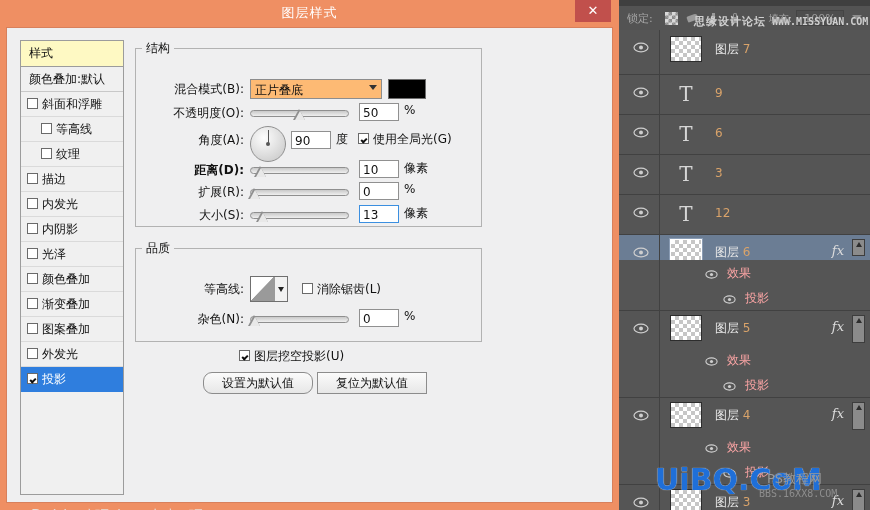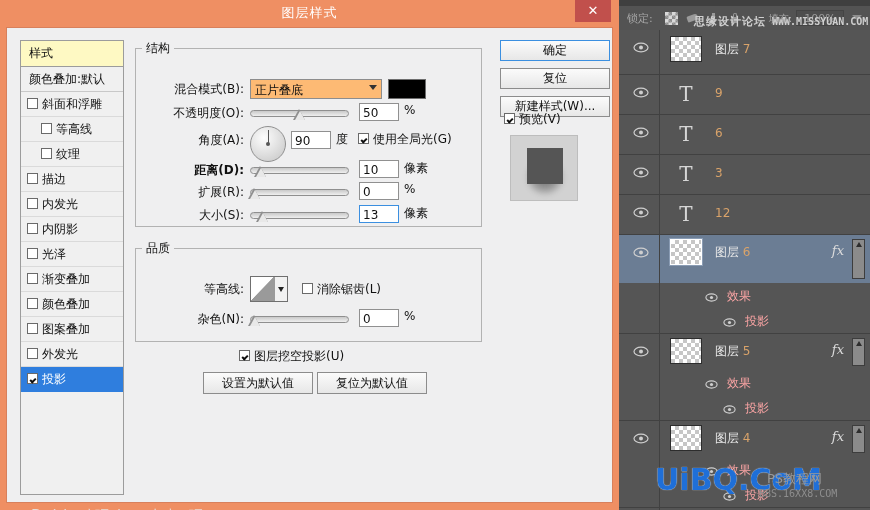--- a/index.html
+++ b/index.html
@@ -159,24 +159,24 @@
         <div class="style-row">
           <span class="cb"></span><span>内发光</span>
         </div>
         <div class="style-row">
           <span class="cb"></span><span>内阴影</span>
         </div>
         <div class="style-row">
           <span class="cb"></span><span>光泽</span>
         </div>
         <div class="style-row">
+          <span class="cb"></span><span>颜色叠加</span>
+        </div>
+        <div class="style-row">
           <span class="cb"></span><span>渐变叠加</span>
-        </div>
-        <div class="style-row">
-          <span class="cb"></span><span>颜色叠加</span>
         </div>
         <div class="style-row">
           <span class="cb"></span><span>图案叠加</span>
         </div>
         <div class="style-row">
           <span class="cb"></span><span>外发光</span>
         </div>
         <div class="style-row selected">
           <span class="cb checked"></span><span>投影</span>
         </div>
@@ -256,38 +256,24 @@
             <div class="thumb" style="left:-2px;"></div>
           </div>
           <div class="txtbox" style="left:223px;top:52px;width:40px;">0</div>
           <div class="unit" style="left:268px;top:52px;">%</div>
         </fieldset>
 
         <div class="chk-inline" style="left:104px;top:308px;">
           <span class="cb checked"></span><span>图层挖空投影(U)</span>
         </div>
 
-        <div class="btn" style="left:68px;top:332px;width:110px;height:22px;line-height:20px;">设置为默认值</div>
+        <div class="btn" style="left:68px;top:332px;width:110px;height:22px;line-height:20px;border-radius:9px;">设置为默认值</div>
         <div class="btn" style="left:182px;top:332px;width:110px;height:22px;line-height:20px;">复位为默认值</div>
       </div>
 
-      <div class="right-pane">
-        <div class="btn primary" style="left:4px;top:0;width:110px;height:21px;line-height:19px;">确定</div>
-        <div class="btn" style="left:4px;top:28px;width:110px;height:21px;line-height:19px;">复位</div>
-        <div class="btn" style="left:4px;top:56px;width:110px;height:21px;line-height:19px;">新建样式(W)...</div>
-
-        <div class="prev-wrap">
-          <span class="cb checked"></span><span>预览(V)</span>
-        </div>
-
-        <div class="thumb-box">
-          <div class="thumb-shadow"></div>
-          <div class="thumb-sq"></div>
-        </div>
-      </div>
 
       <div class="wm-baidu">
         <span>Baidu贴吧</span>
         <span class="sep">|</span>
         <span>ps大点s吧</span>
       </div>
 
     </div>
   </div>
 
@@ -363,21 +349,21 @@
               <ellipse cx="8" cy="5.5" rx="7" ry="4.4" fill="none" stroke="#cfcfcf" stroke-width="1.2"></ellipse>
               <circle cx="8" cy="5.5" r="2" fill="#cfcfcf"></circle>
             </svg>
           </span>
         <span class="divv"></span>
         <span class="tthumb">T</span>
         <span class="lname"><em>12</em></span>
       </div>
 
       <div class="layer-group">
-        <div class="layer sel" style="height:48px;border-bottom:none;">
+        <div class="layer sel" style="height:25px;border-bottom:none;">
           <span class="eye">
               <svg class="eye-svg" width="16" height="11" viewBox="0 0 16 11">
                 <ellipse cx="8" cy="5.5" rx="7" ry="4.4" fill="none" stroke="#cfcfcf" stroke-width="1.2"></ellipse>
                 <circle cx="8" cy="5.5" r="2" fill="#cfcfcf"></circle>
               </svg>
             </span>
           <span class="divv"></span>
           <span class="thumb" style="top:4px;"></span>
           <span class="lname" style="top:9px;"><span>图层</span> <em>6</em></span>
           <span class="fx" style="top:8px;">fx</span>

